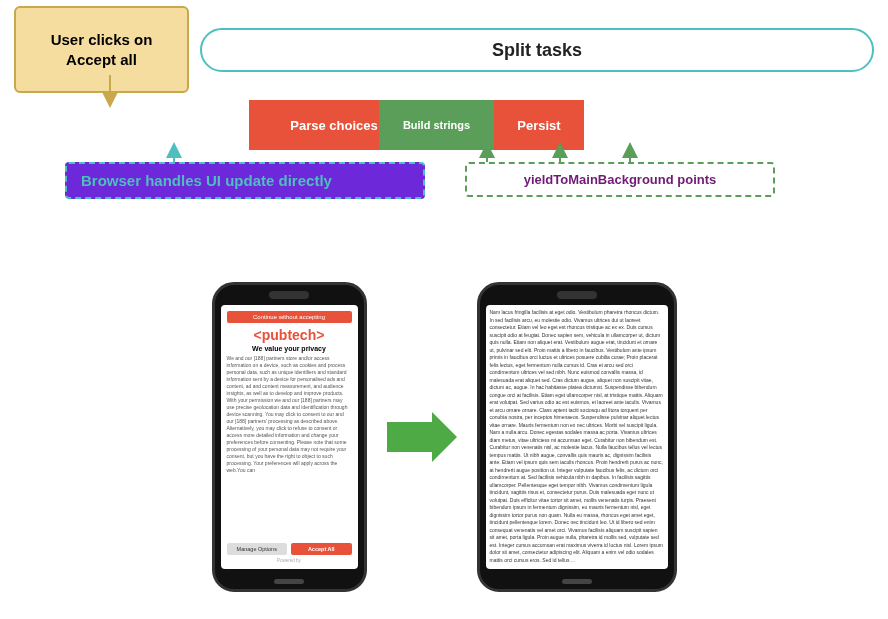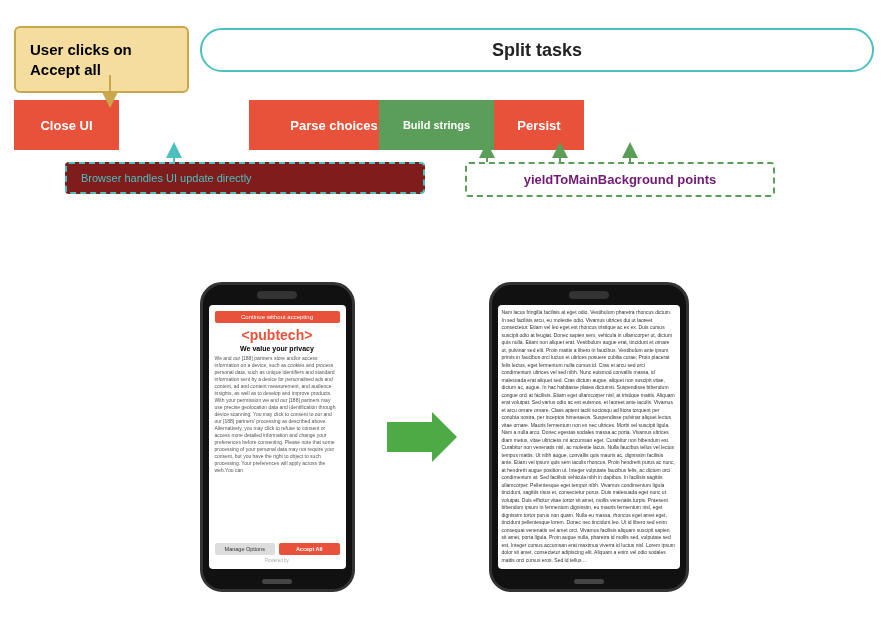--- a/index.html
+++ b/index.html
@@ -15,29 +15,29 @@
     
     .top-section {
       position: absolute;
       top: 0; left: 0; right: 0;
       height: 260px;
     }
 
     
     .user-clicks-box {
       position: absolute;
-      top: 26px; left: 14px;
+      top: 6px; left: 14px;
       width: 175px;
       background: #f5dda0;
       border: 2px solid #c8a84b;
       border-radius: 6px;
-      padding: 12px 14px;
+      padding: 22px 14px;
       font-size: 15px;
       font-weight: bold;
-      text-align: left;
+      text-align: center;
       line-height: 1.3;
     }
 
     
     .split-tasks-pill {
       position: absolute;
       top: 28px; left: 200px;
       right: 14px;
       height: 44px;
       border: 2.5px solid #4dbfbf;
@@ -95,24 +95,24 @@
 
     
     .browser-box {
       position: absolute;
       top: 162px;
       left: 65px;
       width: 360px;
       border: 2.5px dashed #4dbfbf;
       border-radius: 4px;
       padding: 8px 14px;
-      font-size: 11px;
-      font-weight: normal;
+      font-size: 15px;
+      font-weight: bold;
       color: #4dbfbf;
-      background: #7f1d1d;
+      background: #6d28d9;
     }
 
     
     .yield-points-box {
       position: absolute;
       top: 162px;
       left: 465px;
       width: 310px;
       border: 2.5px dashed #5a9e5a;
       border-radius: 4px;
@@ -125,21 +125,21 @@
     }
 
     
     .bottom-section {
       position: absolute;
       top: 255px; left: 0; right: 0;
       height: 364px;
       display: flex;
       align-items: center;
       justify-content: center;
-      gap: 32px;
+      gap: 20px;
     }
 
     
     .phone-mockup {
       width: 155px;
       height: 310px;
       border: 3px solid #333;
       border-radius: 22px;
       background: #111;
       position: relative;
@@ -304,23 +304,20 @@
 <div class="top-section">
 
   <div class="user-clicks-box">
     <span>User clicks on Accept all</span>
   </div>
 
   <div class="split-tasks-pill">
     <span>Split tasks</span>
   </div>
 
-  <div class="pipe-segment seg-close">
-    <span class="seg-label">Close UI</span>
-  </div>
 
 
   <div class="pipe-segment seg-parse">
     <span class="seg-label">Parse choices</span>
   </div>
 
   <div class="pipe-segment seg-persist">
     <span class="seg-label">Persist</span>
   </div>
 

